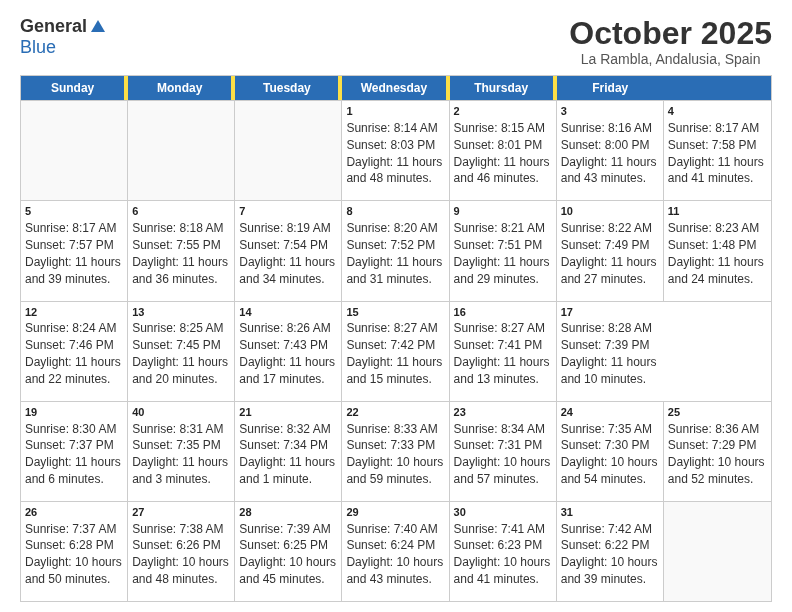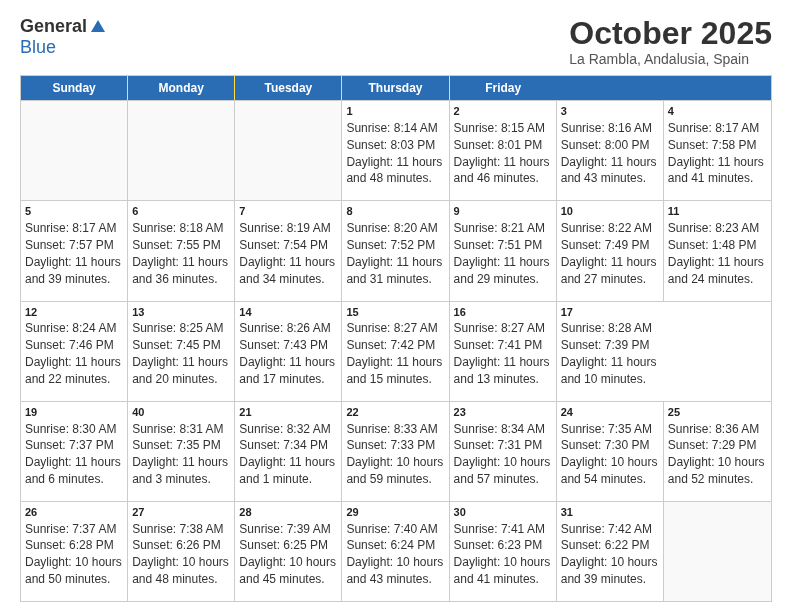--- a/index.html
+++ b/index.html
@@ -41,21 +41,21 @@
       font-size: 18px;
       font-weight: normal;
       color: #2a6db5;
     }
     .logo-icon {
       width: 18px;
       height: 18px;
       margin-left: 2px;
     }
     .title-block {
-      text-align: left;
+      text-align: center;
       margin-left: 36px;
     }
     .month-title {
       font-size: 32px;
       font-weight: bold;
       color: #333;
       line-height: 1.1;
     }
     .location {
       font-size: 14px;
@@ -71,21 +71,21 @@
       display: grid;
       grid-template-columns: repeat(7, 1fr);
       background: #2a6db5;
     }
     .cal-header-cell {
       color: #fff;
       font-size: 12px;
       font-weight: bold;
       padding: 5px 4px;
       text-align: center;
-      border-right: 1px solid #fde047;
+      border-right: 4px solid #fde047;
     }
     .cal-header-cell:last-child { border-right: none; }
     .cal-body {
       display: flex;
       flex-direction: column;
       flex: 1;
     }
     .cal-row {
       display: grid;
       grid-template-columns: repeat(7, 1fr);
@@ -135,20 +135,21 @@
       <div class="month-title">October 2025</div>
       <div class="location">La Rambla, Andalusia, Spain</div>
     </div>
   </div>
 
   <div class="calendar">
     <div class="cal-header">
     <div class="cal-header-cell">Sunday</div>
         <div class="cal-header-cell">Monday</div>
         <div class="cal-header-cell">Tuesday</div>
+        <div class="cal-header-cell">Wednesday</div>
         <div class="cal-header-cell">Thursday</div>
         <div class="cal-header-cell">Friday</div>
       </div>
     <div class="cal-body">
     <div class="cal-row">
           <div class="cal-cell empty"></div>
           <div class="cal-cell empty"></div>
           <div class="cal-cell empty"></div>
           <div class="cal-cell">
             <div class="day-num">1</div>

